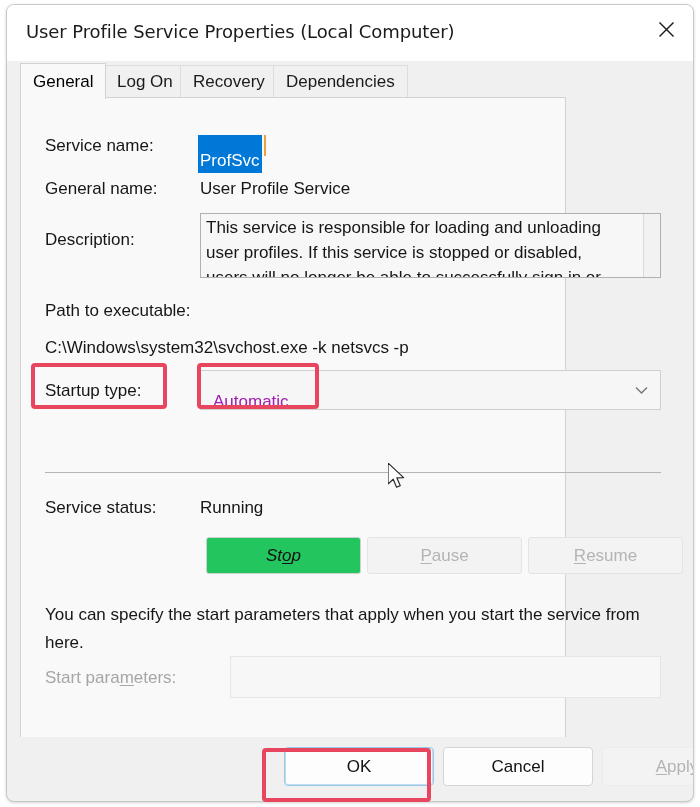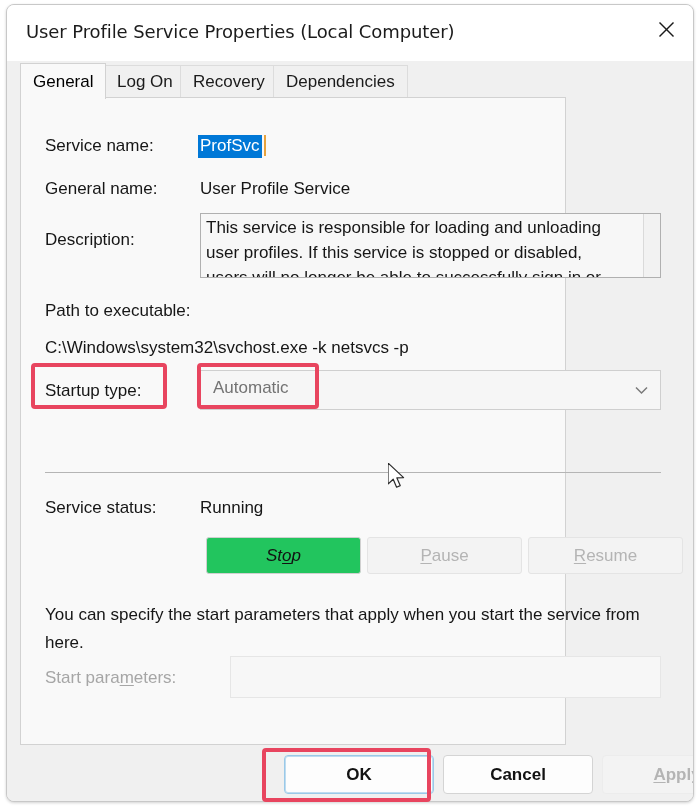--- a/index.html
+++ b/index.html
@@ -132,21 +132,21 @@
     text-decoration: underline;
     text-underline-offset: 2px;
   }
 
   
   .sel-name {
     position: absolute;
     background: #0078d7;
     color: #ffffff;
     font-size: 17px;
-    padding: 1px 2px 2px 2px;
+    padding: 16px 2px 2px 2px;
     white-space: nowrap;
   }
   .caret {
     position: absolute;
     width: 2px;
     background: #e8a33d;
   }
 
   
   .descbox {
@@ -179,23 +179,23 @@
   
   .combo {
     position: absolute;
     background: #f6f6f6;
     border: 1px solid #cfcfcf;
     box-sizing: border-box;
   }
   .combo .combo-text {
     position: absolute;
     left: 12px;
-    top: 7px;
-    font-size: 17px;
-    color: #737373;
+    top: 21px;
+    font-size: 17px;
+    color: #a21caf;
   }
   .chev {
     position: absolute;
     right: 12px;
     top: 50%;
     transform: translateY(-50%);
   }
 
   
   .divider {
@@ -231,25 +231,24 @@
     position: absolute;
     background: #f7f7f7;
     border: 1px solid #e6e6e6;
     box-sizing: border-box;
   }
 
   
   .footer {
     position: absolute;
     left: 0;
-    bottom: 0;
+    bottom: 8px;
     width: 100%;
     height: 56px;
     background: #f0f0f0;
-    font-weight: bold;
   }
   .footbtn {
     position: absolute;
     top: 10px;
     height: 39px;
     display: flex;
     align-items: center;
     justify-content: center;
     font-size: 17px;
     box-sizing: border-box;

